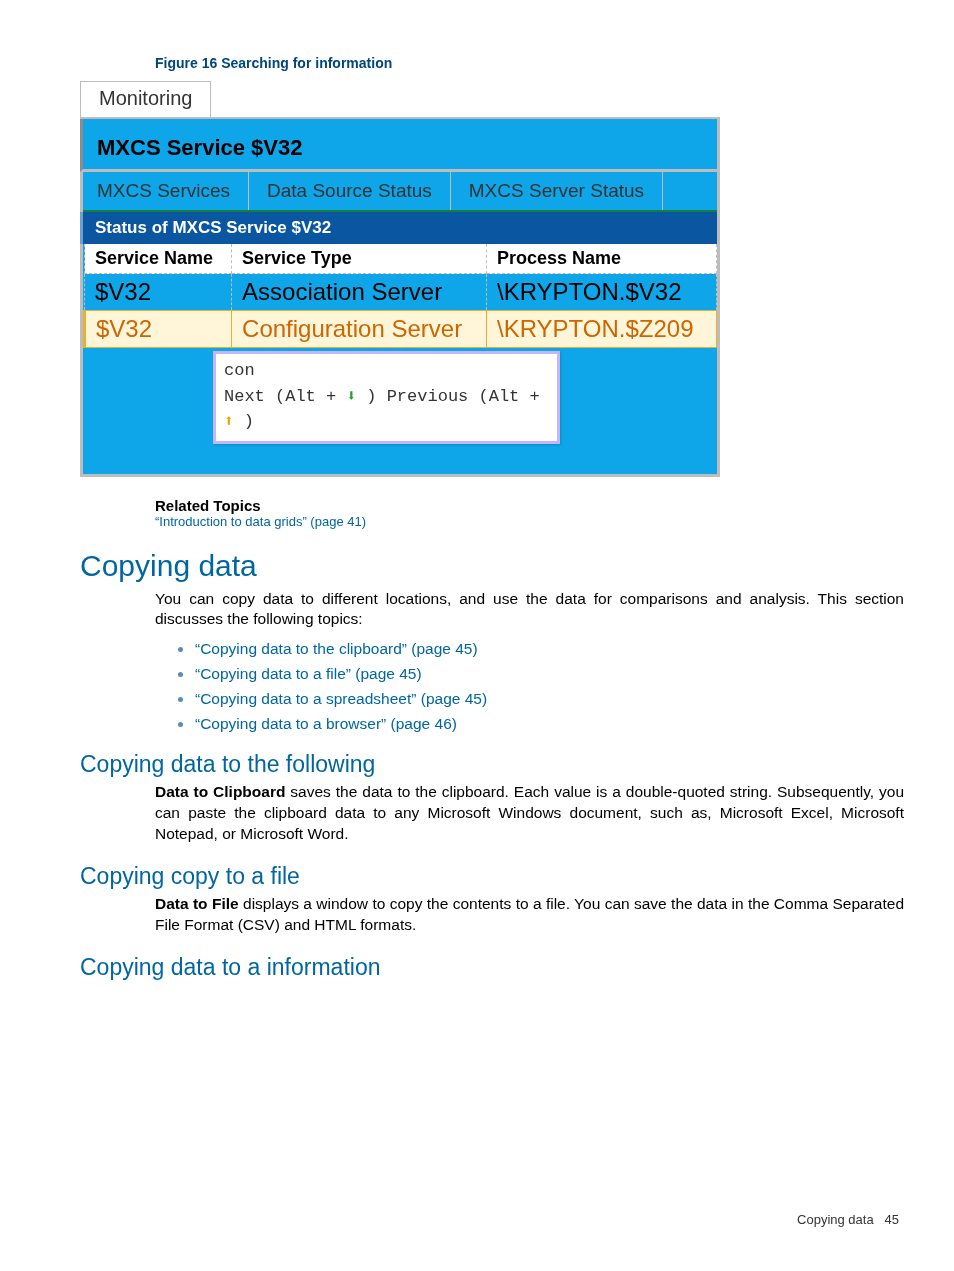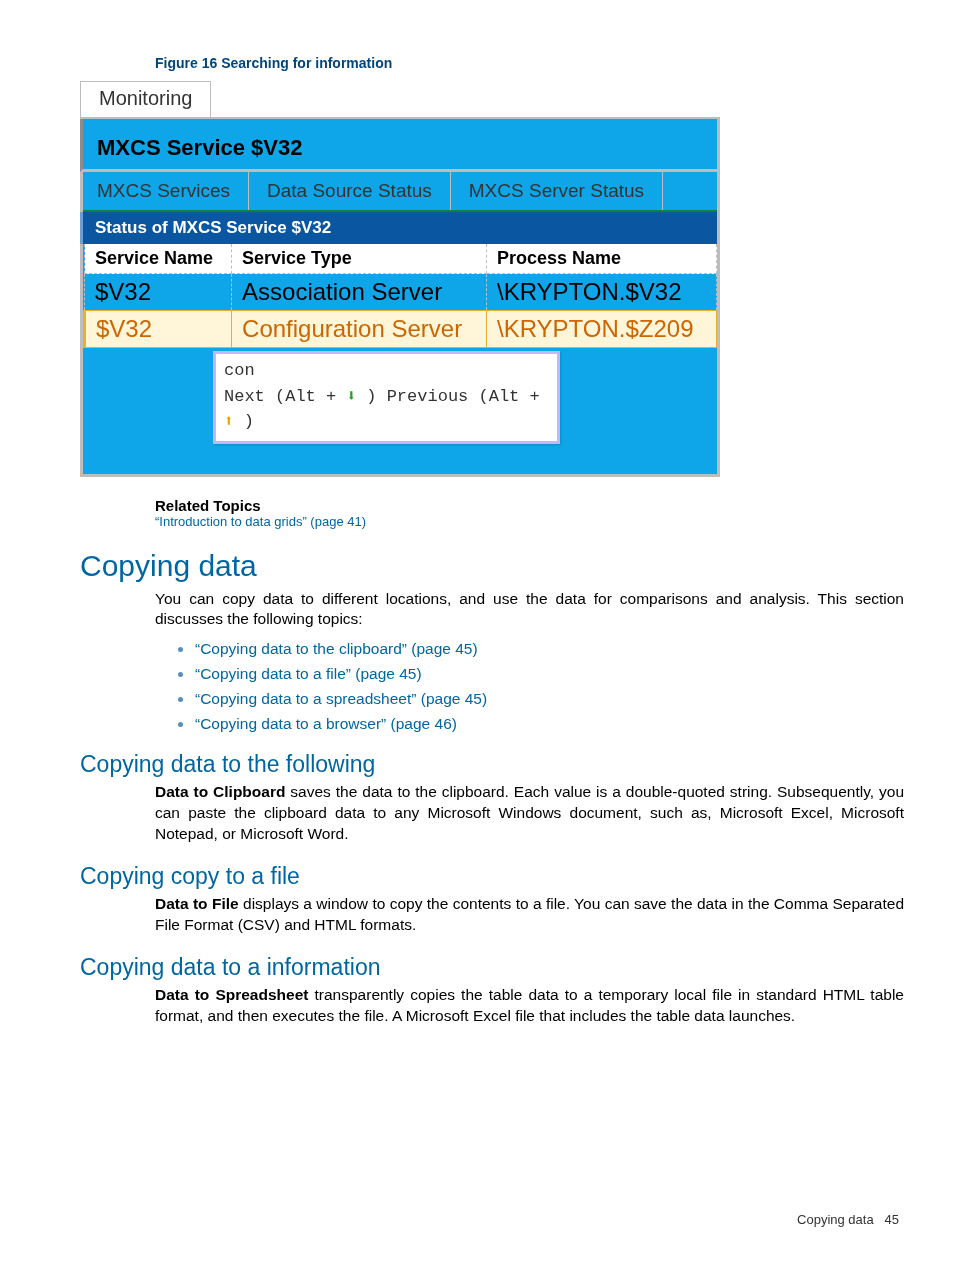--- a/index.html
+++ b/index.html
@@ -254,21 +254,18 @@
   <div class="body-text">
     <span class="bold">Data to Clipboard</span><span> saves the data to the clipboard. Each value is a double-quoted string. Subsequently, you can paste the clipboard data to any Microsoft Windows document, such as, Microsoft Excel, Microsoft Notepad, or Microsoft Word.</span>
   </div>
 
   <div class="h3">Copying copy to a file</div>
   <div class="body-text">
     <span class="bold">Data to File</span><span> displays a window to copy the contents to a file. You can save the data in the Comma Separated File Format (CSV) and HTML formats.</span>
   </div>
 
   <div class="h3">Copying data to a information</div>
-  <div class="body-text">
-    <span class="bold">Data to Spreadsheet</span><span> transparently copies the table data to a temporary local file in standard HTML table format, and then executes the file. A Microsoft Excel file that includes the table data launches.</span>
-  </div>
 
   <div class="footer">
     <span>Copying data</span>&nbsp;&nbsp;&nbsp;<span>45</span>
   </div>
 
 </div>
 
 </body></html>

